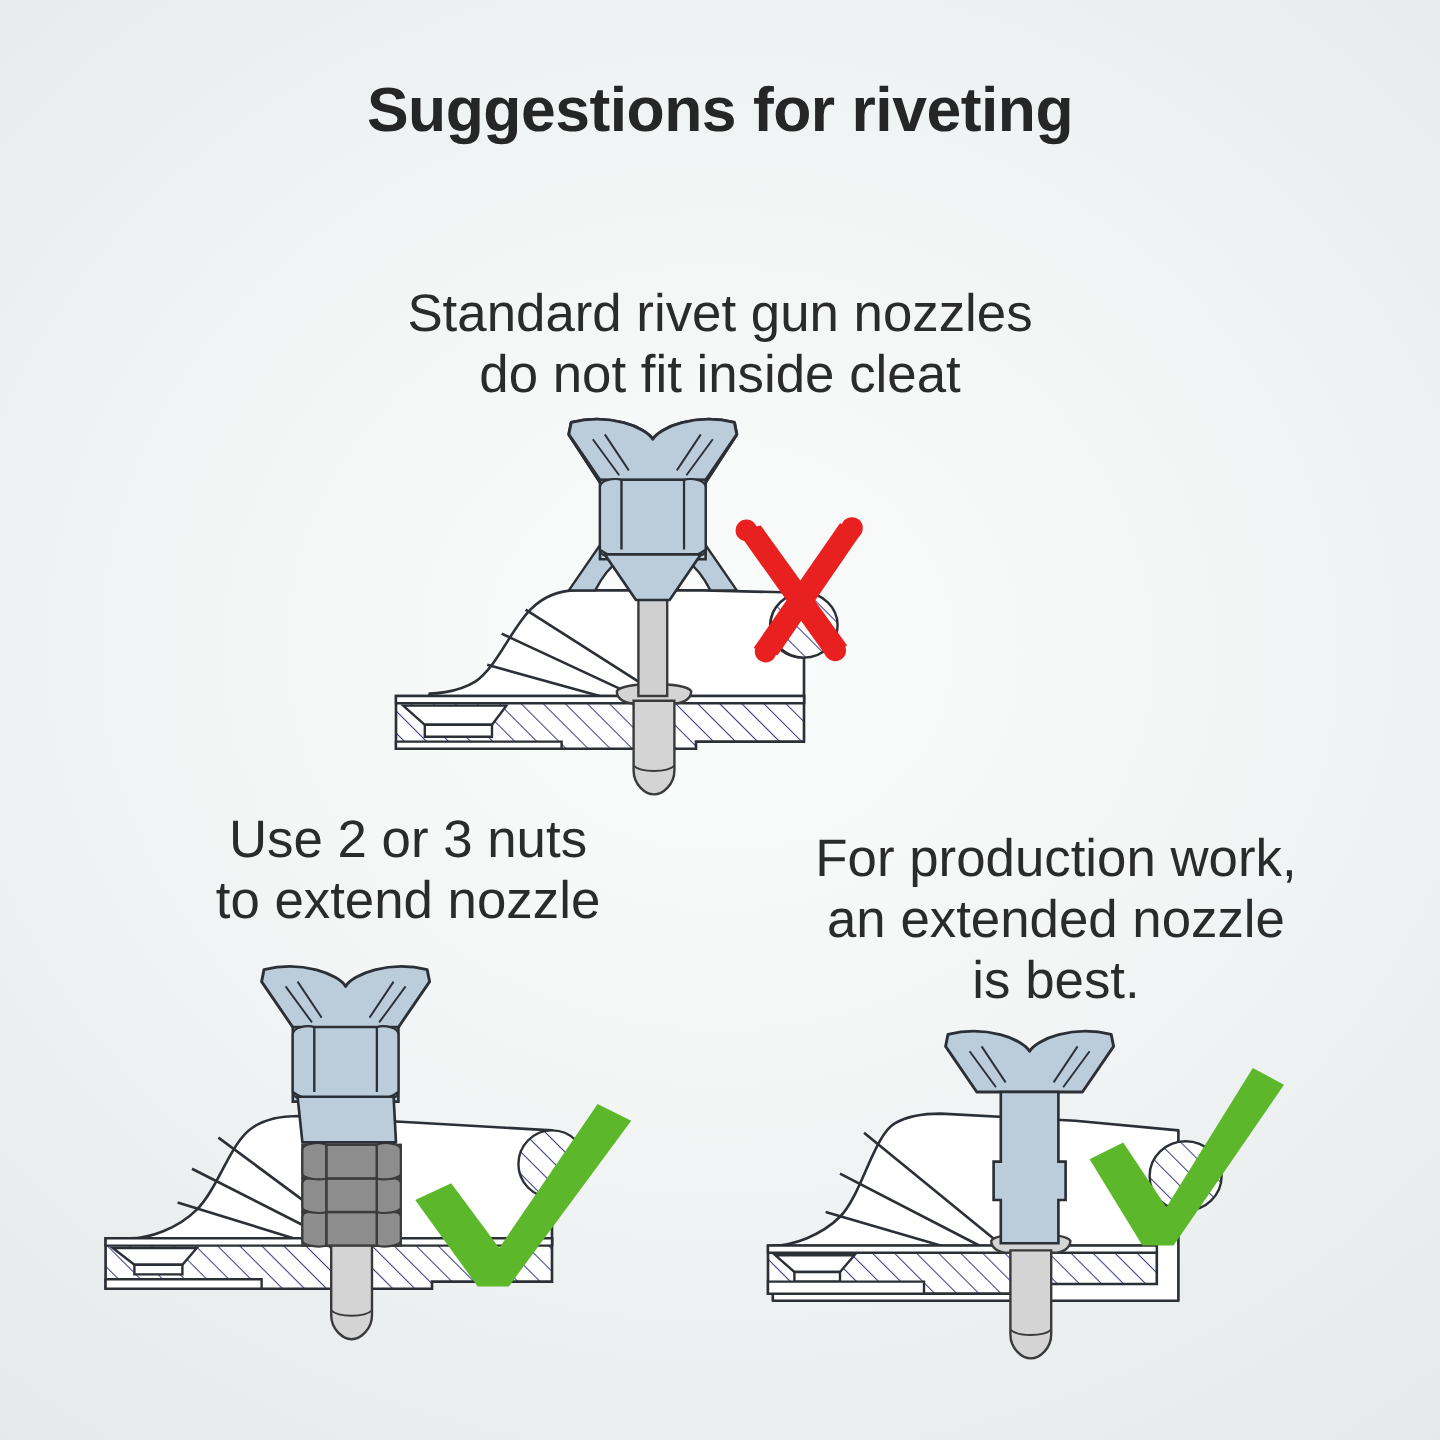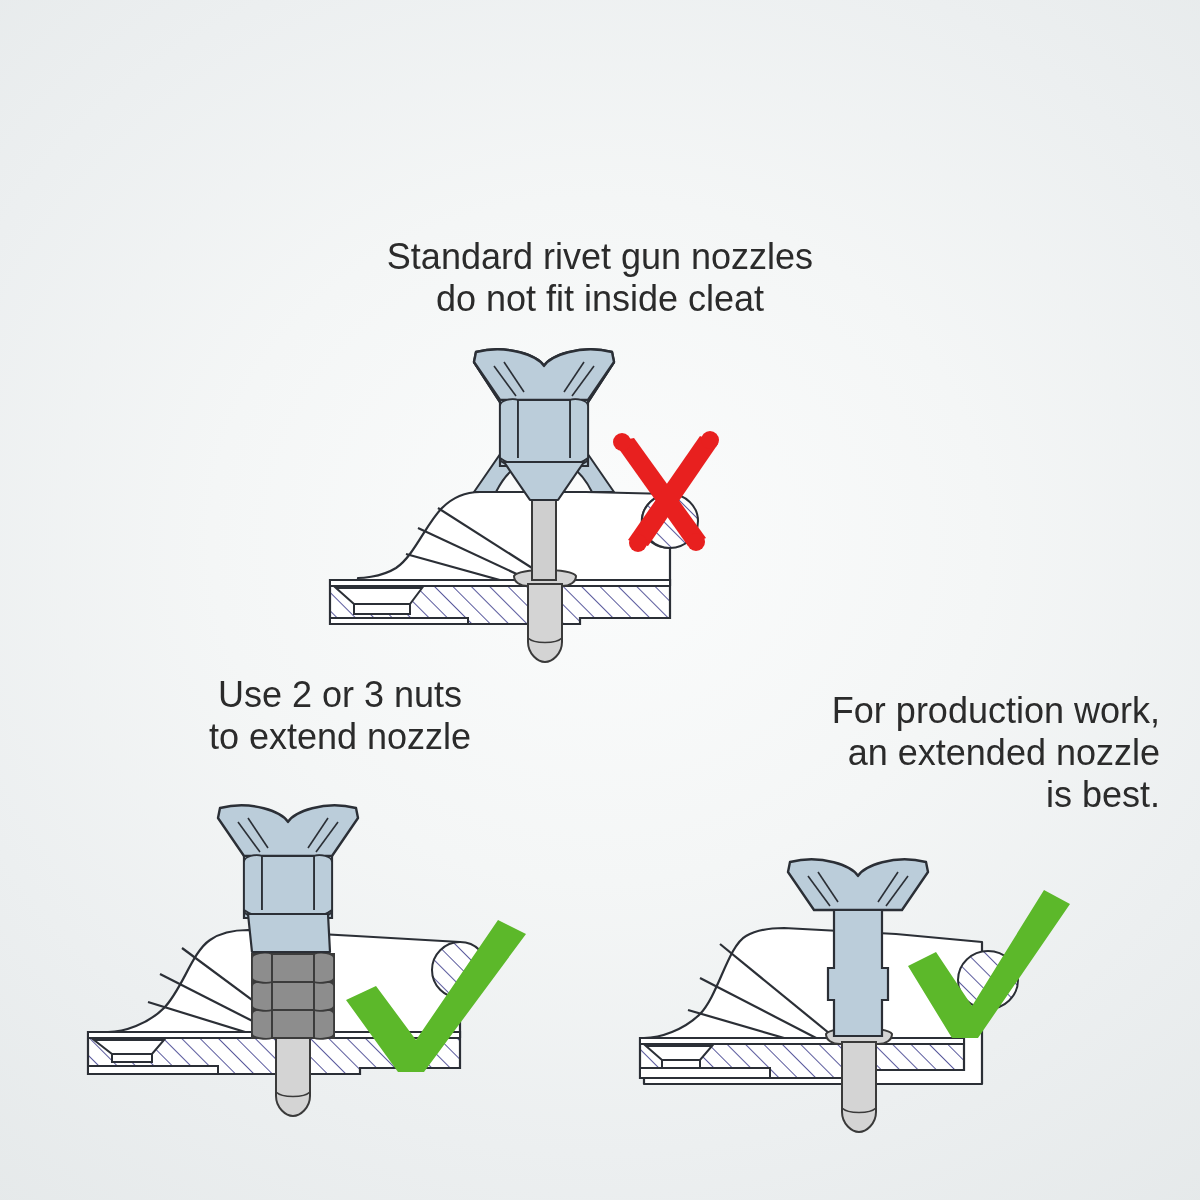--- a/index.html
+++ b/index.html
@@ -17,40 +17,41 @@
   .title {
     position:absolute; left:0; top:62px; width:1200px;
     text-align:center;
     font-size:52px; font-weight:bold; letter-spacing:-0.4px;
     color:#262626;
   }
 
   .caption {
     position:absolute;
     text-align:center;
-    font-size:36px; font-weight:normal; line-height:1.16;
+    font-size:44px; font-weight:normal; line-height:1.16;
     color:#2b2b2b;
     white-space:pre-line;
   }
   #cap-top   { left:200px; top:236px; width:800px; }
   #cap-left  { left:60px;  top:674px; width:560px; }
-  #cap-right { left:600px; top:690px; width:560px;text-align:right; }
+  #cap-right { left:600px; top:690px; width:560px; }
 
   .panel { position:absolute; }
   #panel-top   { left:318px; top:342px;  width:460px;  height:340px; }
   #panel-left  { left:108px; top:800px;  width:440px;  height:330px; }
   #panel-right { left:630px; top:856px;  width:430px;  height:300px; }
 
   svg { display:block; width:100%; height:100%; overflow:visible; }
 </style>
 </head>
 <body>
 
 <div id="stage">
 
+  <div class="title">Suggestions for riveting</div>
 
   <div class="caption" id="cap-top">Standard rivet gun nozzles
 do not fit inside cleat</div>
 
   <div class="caption" id="cap-left">Use 2 or 3 nuts
 to extend nozzle</div>
 
   <div class="caption" id="cap-right">For production work,
 an extended nozzle
 is best.</div>

